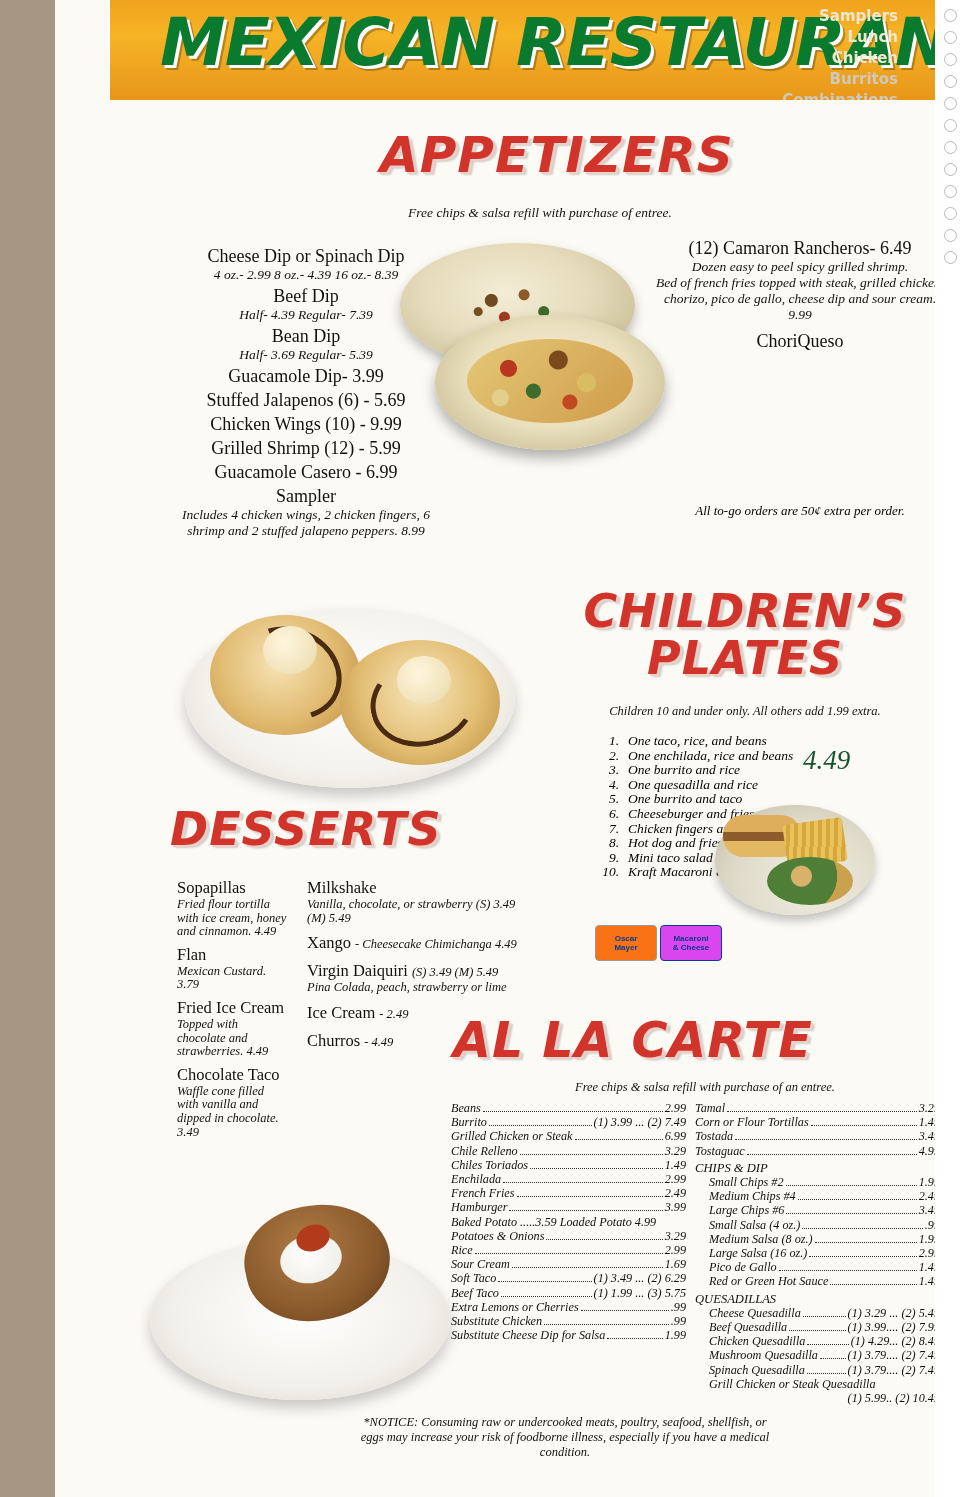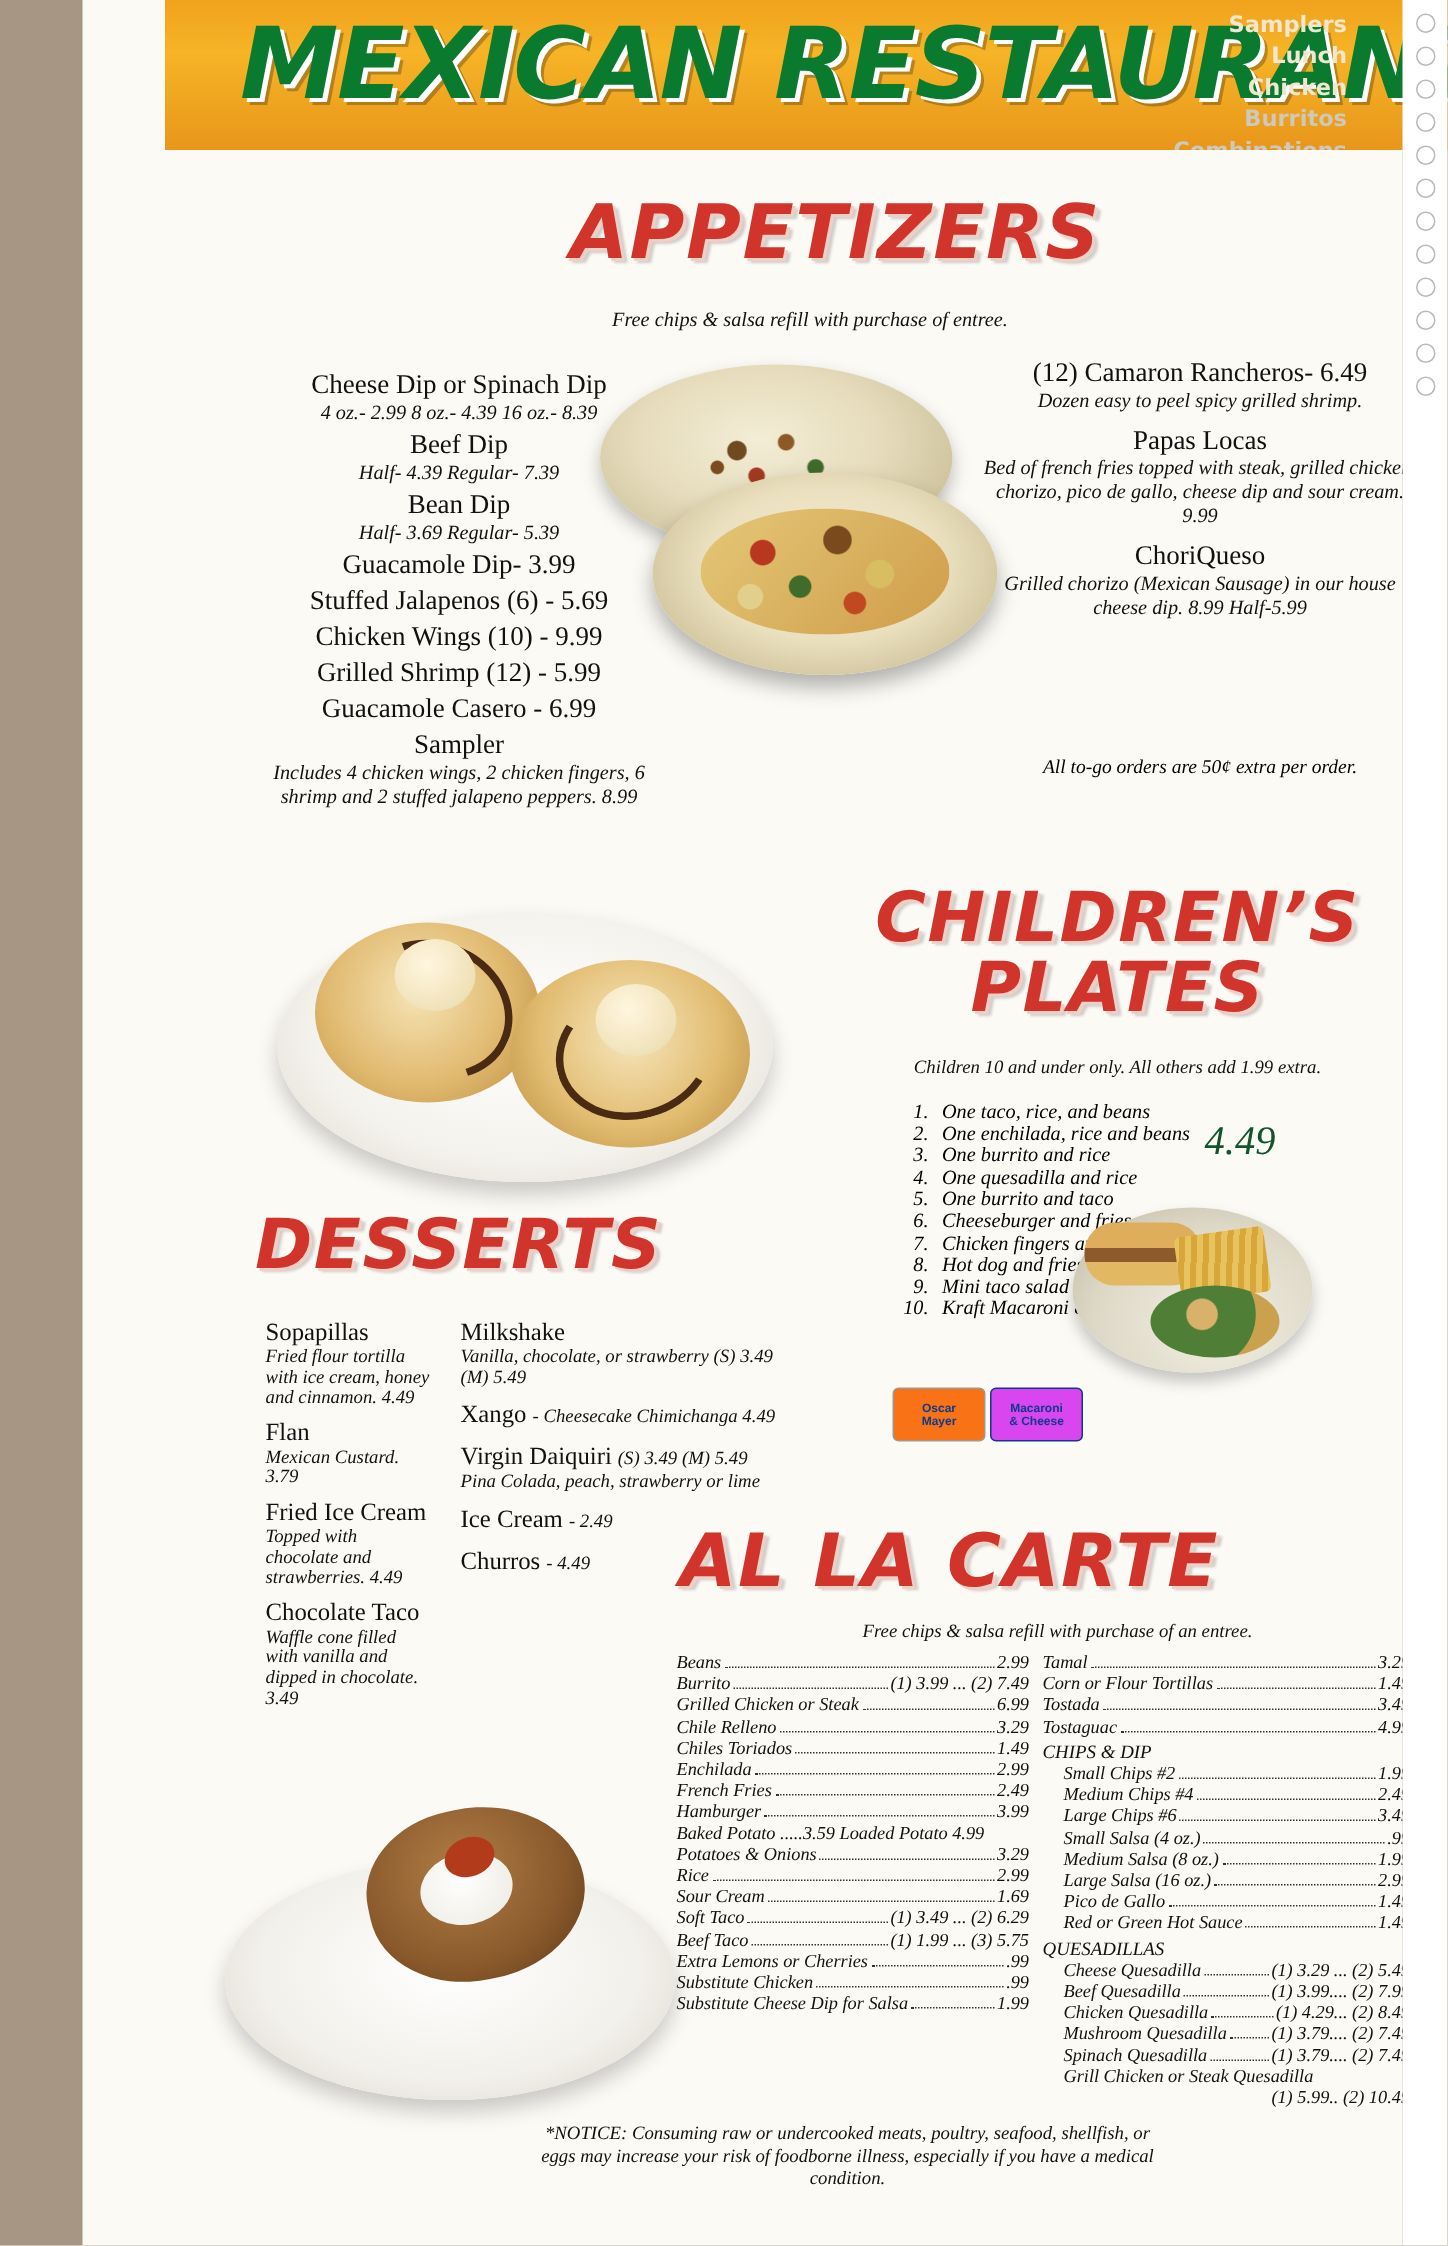--- a/index.html
+++ b/index.html
@@ -207,24 +207,22 @@
     <div class="item-name">Chicken Wings (10) - 9.99</div>
     <div class="item-name">Grilled Shrimp (12) - 5.99</div>
     <div class="item-name">Guacamole Casero - 6.99</div>
     <div class="item-name">Sampler</div>
     <div class="item-desc">Includes 4 chicken wings, 2 chicken fingers, 6 shrimp and 2 stuffed jalapeno peppers. 8.99</div>
   </div>
 
   <div class="app-right">
     <div class="item-name">(12) Camaron Rancheros- 6.49</div>
     <div class="item-desc">Dozen easy to peel spicy grilled shrimp.</div>
-    <div class="item-name" style="margin-top:8px;">Papas Locas</div>
     <div class="item-desc">Bed of french fries topped with steak, grilled chicken, chorizo, pico de gallo, cheese dip and sour cream.  9.99</div>
     <div class="item-name" style="margin-top:8px;">ChoriQueso</div>
-    <div class="item-desc">Grilled chorizo (Mexican Sausage) in our house cheese dip. 8.99  Half-5.99</div>
   </div>
 
   <div class="togo" id="appetizers-togo">All to-go orders are 50¢ extra per order.</div>
 
   <div class="big-head ctr" id="childrens-title">
     <div>CHILDREN’S</div>
     <div>PLATES</div>
   </div>
   <div class="sub-note" id="childrens-note">Children 10 and under only. All others add 1.99 extra.</div>
   <div id="childrens-list">

